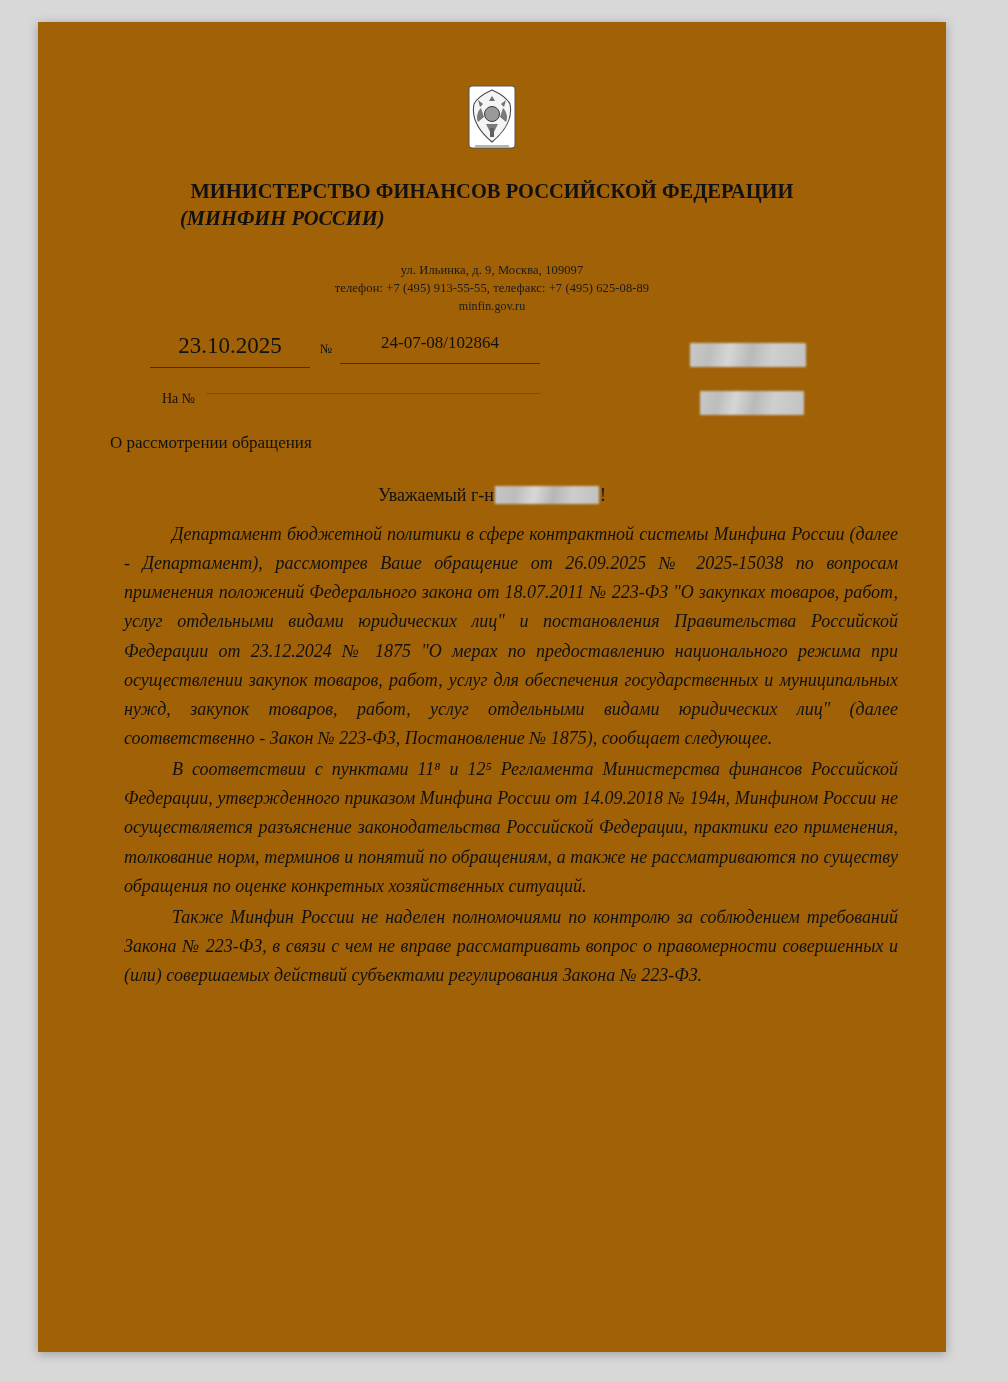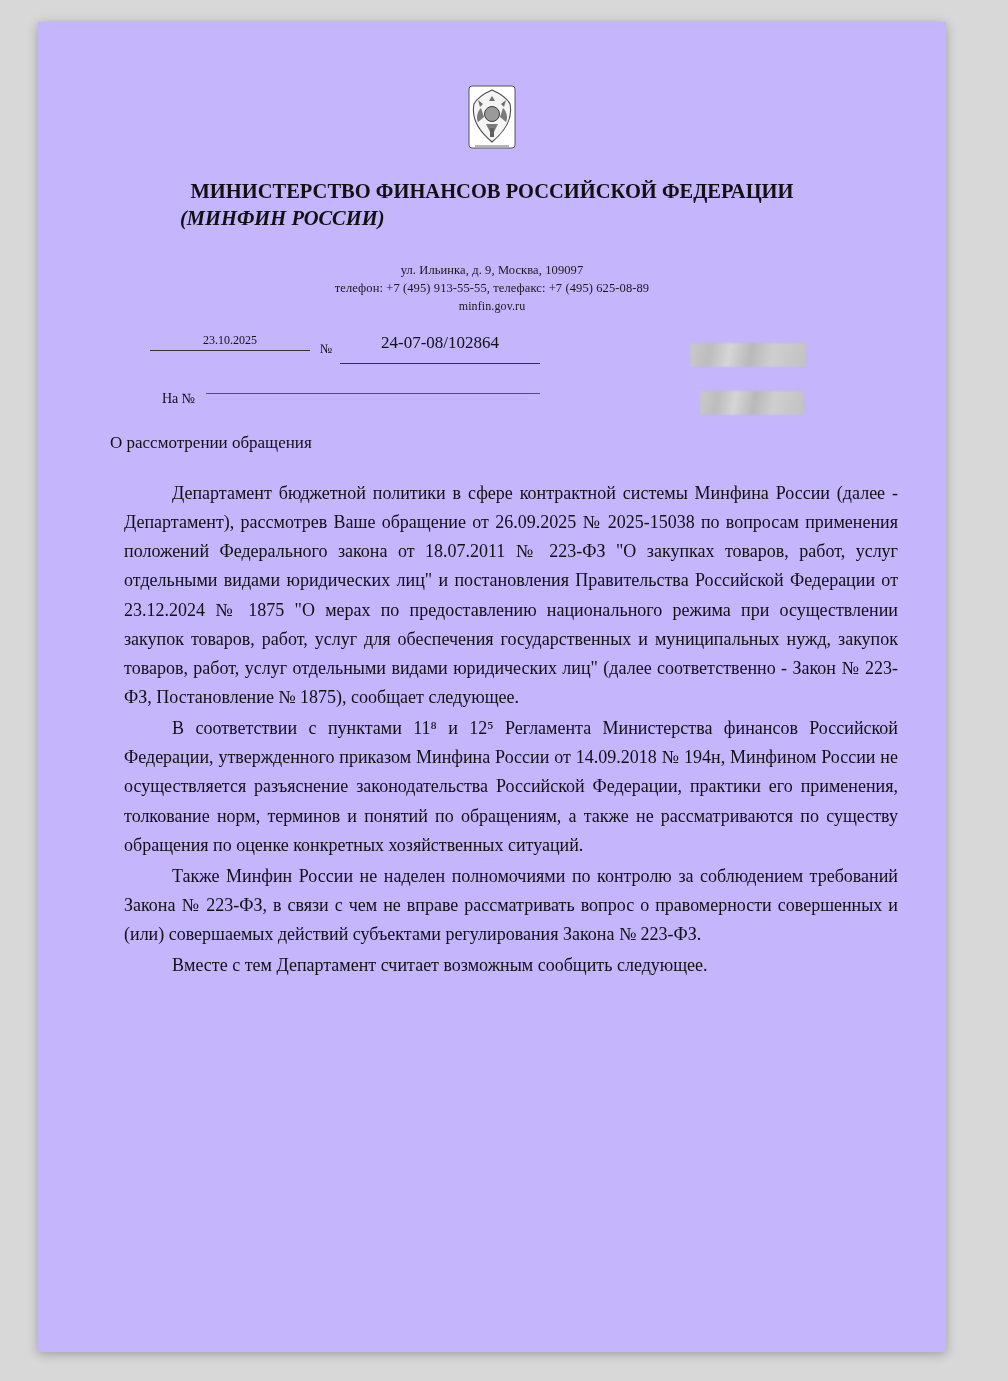--- a/index.html
+++ b/index.html
@@ -13,21 +13,21 @@
     font-family: "Liberation Serif", serif;
     color: #111;
     overflow: hidden;
   }
   .page {
     position: absolute;
     left: 38px;
     top: 22px;
     width: 908px;
     height: 1330px;
-    background: #c4b5fd;
+    background: #a16207;
     box-shadow: 0 2px 10px rgba(0,0,0,0.28);
   }
   .page-inner {
     position: relative;
     width: 100%;
     height: 100%;
     padding: 0;
   }
 
   
@@ -66,23 +66,23 @@
     position: relative;
     margin-top: 18px;
     height: 82px;
   }
   .date-line {
     position: absolute;
     left: 112px;
     top: 0;
     width: 160px;
     text-align: center;
-    font-size: 12px;
+    font-size: 23px;
     border-bottom: 1.2px solid #333;
-    padding-bottom: 2px;
+    padding-bottom: 8px;
   }
   .no-label {
     position: absolute;
     left: 282px;
     top: 8px;
     font-size: 13px;
   }
   .no-line {
     position: absolute;
     left: 302px;
@@ -133,22 +133,23 @@
     display: inline-block;
     width: 104px;
     height: 18px;
     vertical-align: -3px;
     margin: 0 1px;
     background: linear-gradient(100deg,#c6c6c6 0%,#bcbcbc 20%,#d8d8d8 38%,#b6b6b6 56%,#cdcdcd 74%,#c0c0c0 100%);
     filter: blur(1.1px);
   }
 
   .body {
-    margin-top: 26px;
+    margin-top: 14px;
     padding: 0 48px 0 86px;
+    font-style: italic;
   }
   .body p {
     margin: 0;
     text-align: justify;
     text-justify: inter-word;
     font-size: 18px;
     line-height: 1.62;
     text-indent: 48px;
   }
   .body p + p { margin-top: 2px; }
@@ -191,30 +192,30 @@
       <div class="no-label">№</div>
       <div class="no-line">24-07-08/102864</div>
       <div class="reply-label">На №</div>
       <div class="reply-line"></div>
       <div class="redact r1"></div>
       <div class="redact r2"></div>
     </div>
 
     <div class="subject">О рассмотрении обращения</div>
 
+    <div class="salutation">
+      <span>Уважаемый г-н</span><span class="redact-inline"></span><span>!</span>
+    </div>
 
     <div class="body">
       <p>
         <span>Департамент бюджетной политики в сфере контрактной системы Минфина России (далее - Департамент), рассмотрев Ваше обращение от 26.09.2025 № 2025-15038 по вопросам применения положений Федерального закона от 18.07.2011 № 223-ФЗ "О закупках товаров, работ, услуг отдельными видами юридических лиц" и постановления Правительства Российской Федерации от 23.12.2024 № 1875 "О мерах по предоставлению национального режима при осуществлении закупок товаров, работ, услуг для обеспечения государственных и муниципальных нужд, закупок товаров, работ, услуг отдельными видами юридических лиц" (далее соответственно - Закон № 223-ФЗ, Постановление № 1875), сообщает следующее.</span>
       </p>
       <p>
         <span>В соответствии с пунктами 11⁸ и 12⁵ Регламента Министерства финансов Российской Федерации, утвержденного приказом Минфина России от 14.09.2018 № 194н, Минфином России не осуществляется разъяснение законодательства Российской Федерации, практики его применения, толкование норм, терминов и понятий по обращениям, а также не рассматриваются по существу обращения по оценке конкретных хозяйственных ситуаций.</span>
       </p>
       <p>
         <span>Также Минфин России не наделен полномочиями по контролю за соблюдением требований Закона № 223-ФЗ, в связи с чем не вправе рассматривать вопрос о правомерности совершенных и (или) совершаемых действий субъектами регулирования Закона № 223-ФЗ.</span>
       </p>
-      <p>
-        <span>Вместе с тем Департамент считает возможным сообщить следующее.</span>
-      </p>
     </div>
 
   </div>
 </div>
 
 </body></html>

